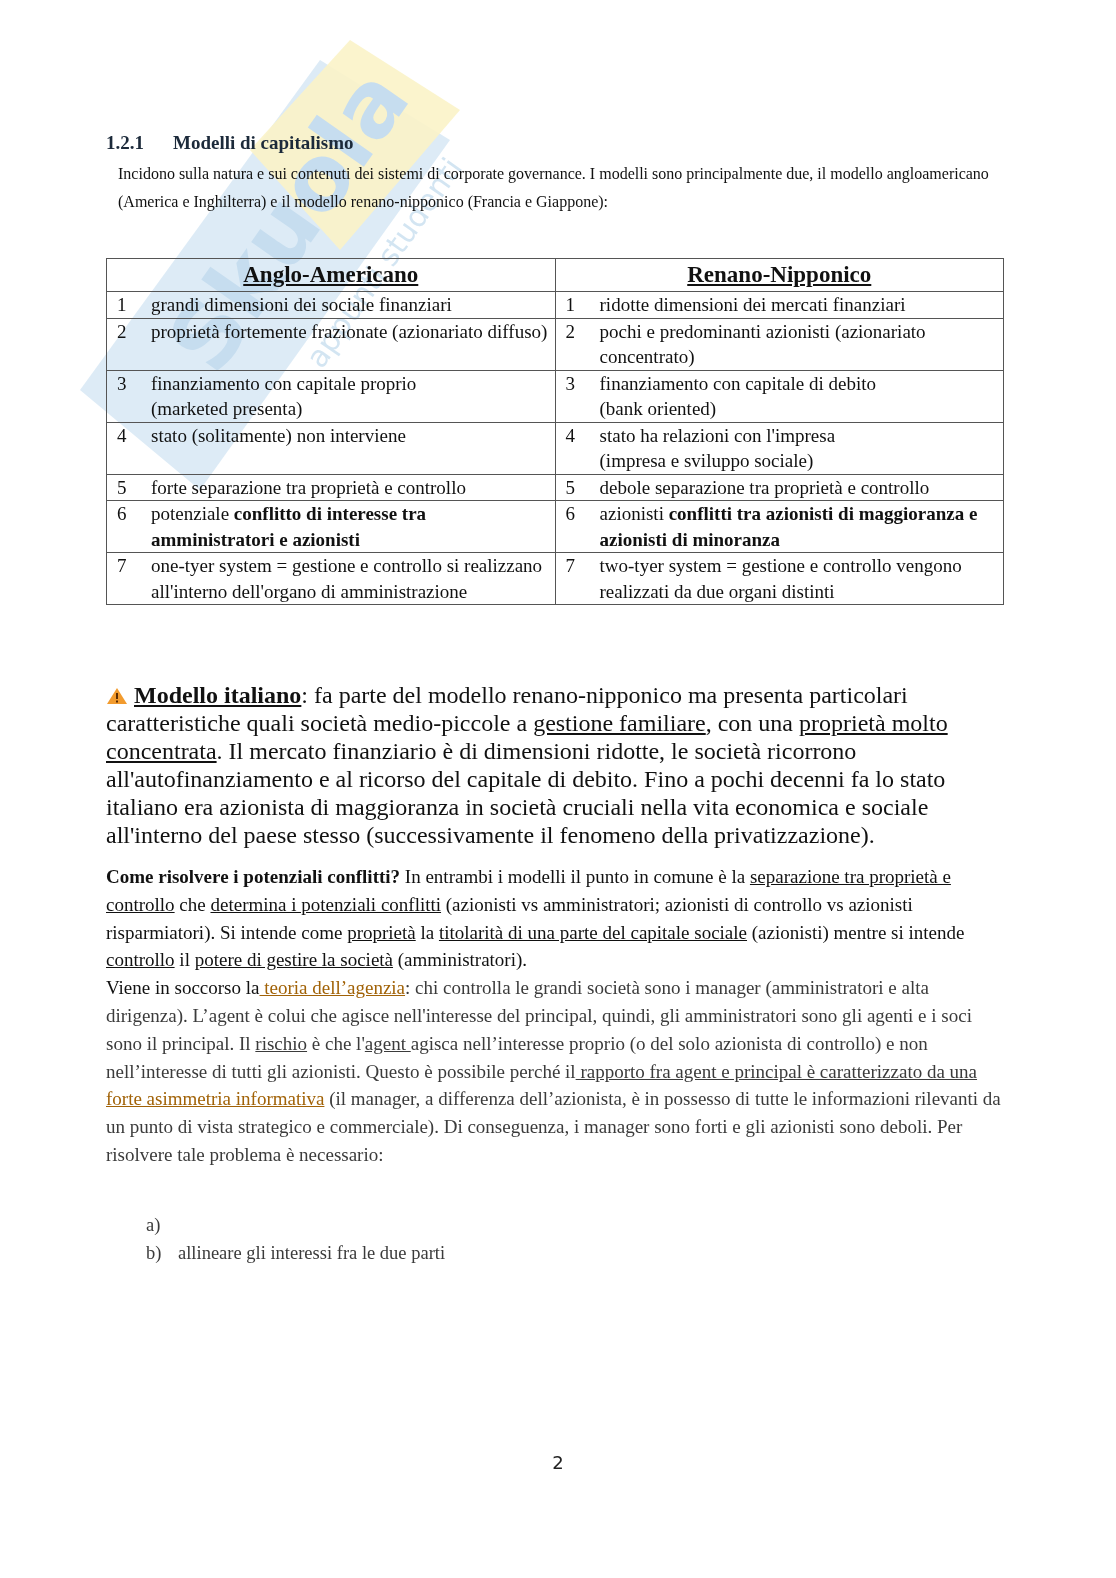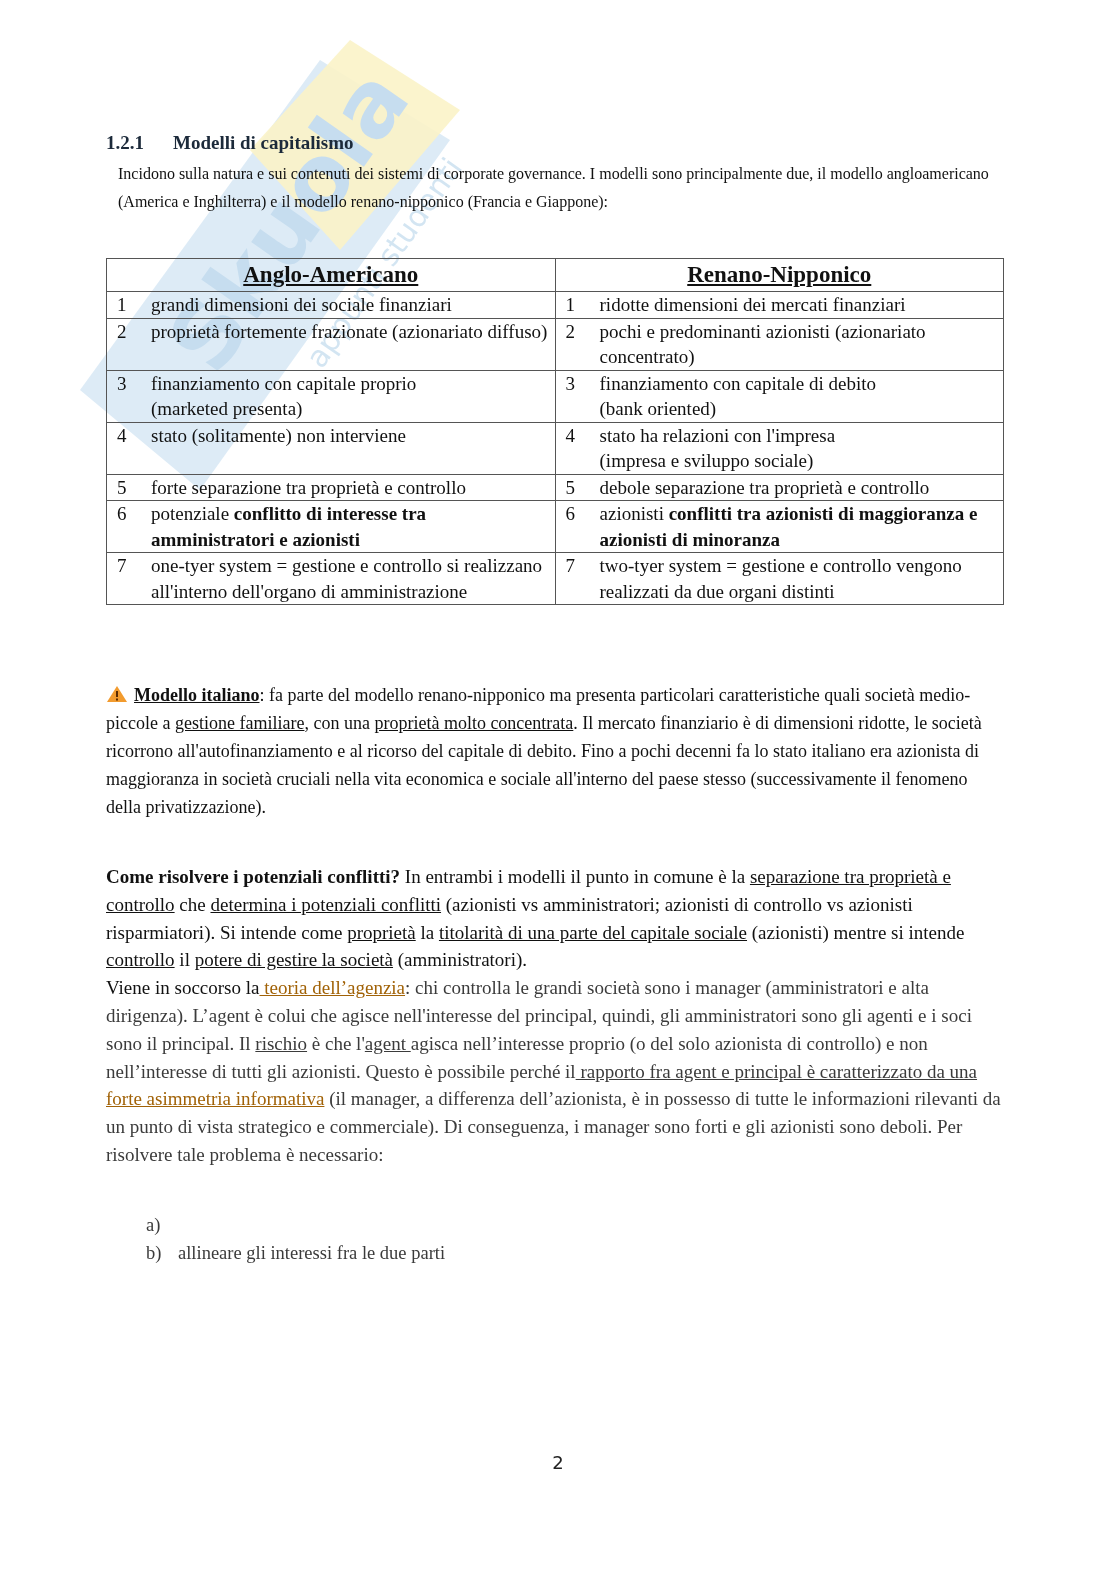--- a/index.html
+++ b/index.html
@@ -13,21 +13,21 @@
   table.cmp td, table.cmp th { border: 1px solid #555; vertical-align: top; padding: 0; }
   table.cmp th { font-size: 23px; font-weight: bold; text-decoration: underline; height: 30px; line-height: 32px; text-align: center; }
   .cell { display: flex; line-height: 25.5px; }
   .cell .n { width: 44px; text-align: left; padding-left: 10px; box-sizing: border-box; flex: none; }
   .cell .t { flex: 1; padding-right: 4px; }
   .col { width: 449px; }
   .r4 .cell { min-height: 51px; }
   .b { font-weight: bold; }
   .u { text-decoration: underline; }
   .red { color: #a16207; }
-  .p1 { position: absolute; top: 681px; left: 0; width: 900px; font-size: 18px; line-height: 28px; }
+  .p1 { position: absolute; top: 681px; left: 0; width: 900px; font-size: 24px; line-height: 28px; }
   .warn { display: inline-block; width: 22px; height: 18px; vertical-align: -2px; margin-right: 6px; }
   .p2 { position: absolute; top: 863px; left: 0; width: 900px; font-size: 19px; line-height: 27.8px; }
   .gray { color: #3b3b3b; }
   .list { position: absolute; top: 1211px; left: 0; width: 900px; font-size: 18.5px; line-height: 28px; color: #3b3b3b; margin: 0; padding: 0; list-style: none; }
   .list li { display: flex; }
   .list .m { width: 72px; padding-left: 40px; box-sizing: border-box; }
   .pagenum { position: absolute; top: 1452px; left: 0; width: 1116px; text-align: center; font-family: "DejaVu Sans", sans-serif; font-size: 18px; color: #222; }
 </style>
 </head>
 <body>

